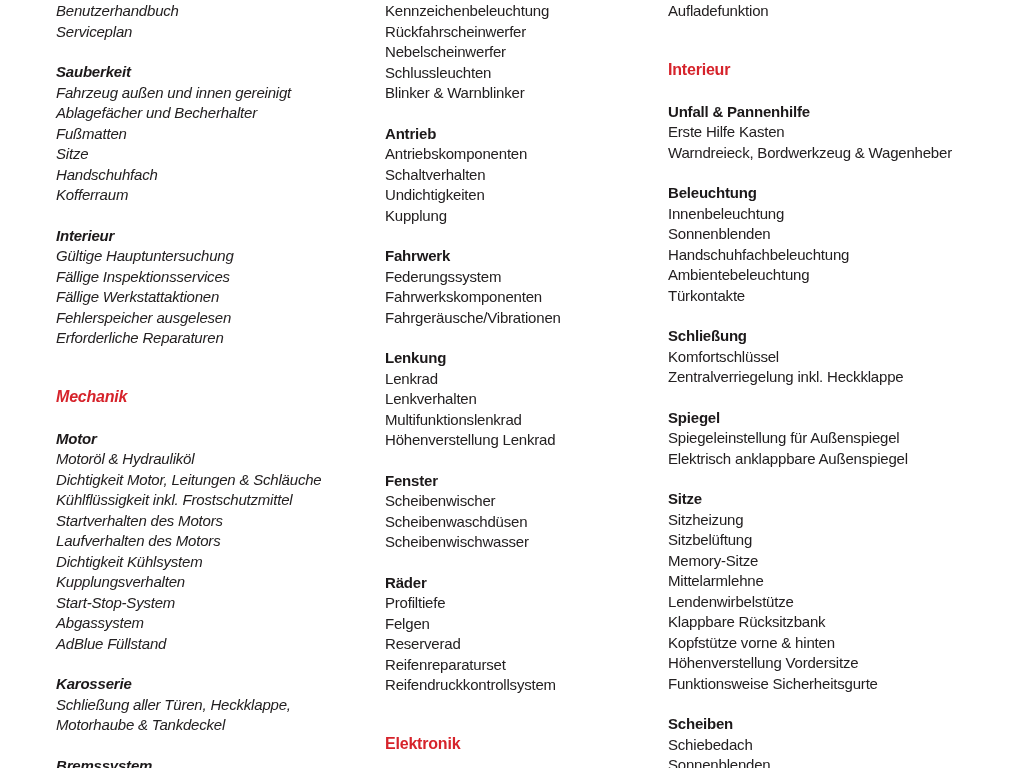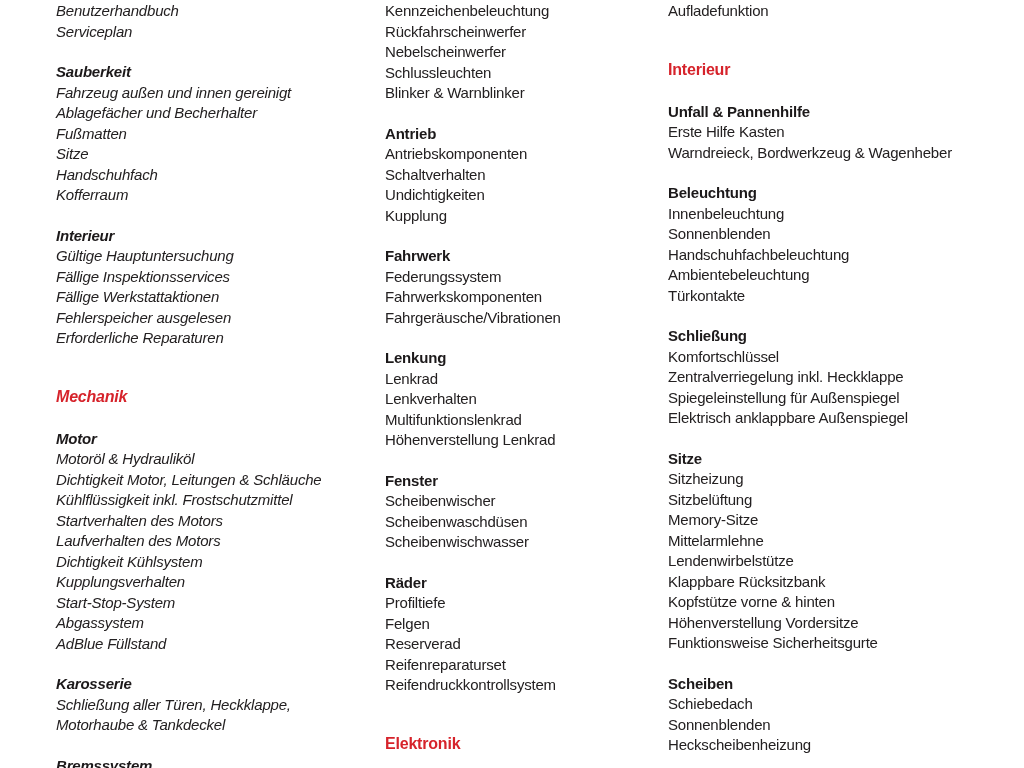--- a/index.html
+++ b/index.html
@@ -128,20 +128,21 @@
       <div class="check-item">Warndreieck, Bordwerkzeug &amp; Wagenheber</div>
       <div class="sub-heading">Beleuchtung</div>
       <div class="check-item">Innenbeleuchtung</div>
       <div class="check-item">Sonnenblenden</div>
       <div class="check-item">Handschuhfachbeleuchtung</div>
       <div class="check-item">Ambientebeleuchtung</div>
       <div class="check-item">Türkontakte</div>
       <div class="sub-heading">Schließung</div>
       <div class="check-item">Komfortschlüssel</div>
       <div class="check-item">Zentralverriegelung inkl. Heckklappe</div>
+      <div class="sub-heading">Spiegel</div>
       <div class="check-item">Spiegeleinstellung für Außenspiegel</div>
       <div class="check-item">Elektrisch anklappbare Außenspiegel</div>
       <div class="sub-heading">Sitze</div>
       <div class="check-item">Sitzheizung</div>
       <div class="check-item">Sitzbelüftung</div>
       <div class="check-item">Memory-Sitze</div>
       <div class="check-item">Mittelarmlehne</div>
       <div class="check-item">Lendenwirbelstütze</div>
       <div class="check-item">Klappbare Rücksitzbank</div>
       <div class="check-item">Kopfstütze vorne &amp; hinten</div>

